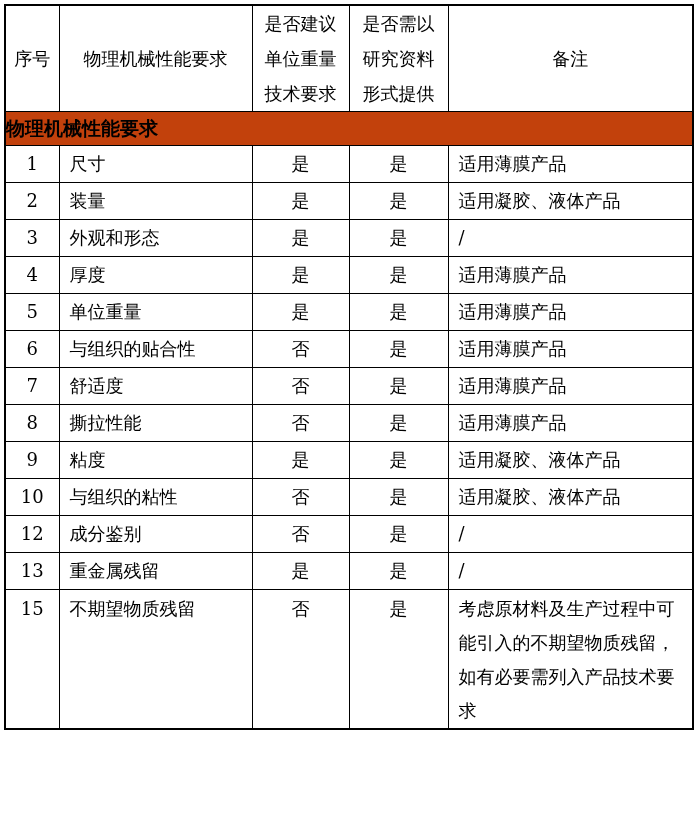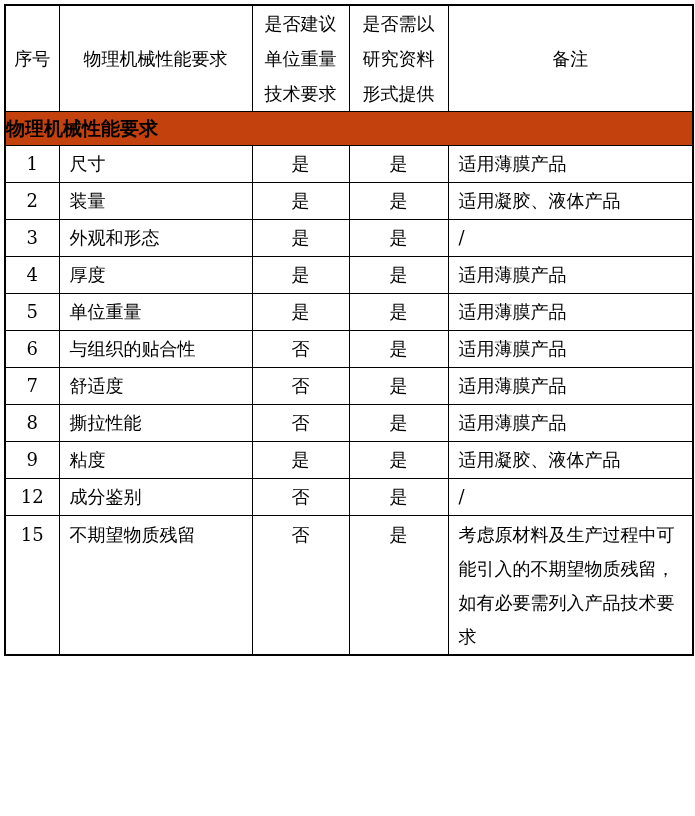--- a/index.html
+++ b/index.html
@@ -151,26 +151,40 @@
       <td class="c-flag">是</td>
       <td class="c-remark">适用薄膜产品</td>
     </tr>
     <tr class="data-row">
       <td class="c-no">9</td>
       <td class="c-item">粘度</td>
       <td class="c-flag">是</td>
       <td class="c-flag">是</td>
       <td class="c-remark">适用凝胶、液体产品</td>
     </tr>
+    <tr class="data-row">
+      <td class="c-no">10</td>
+      <td class="c-item">与组织的粘性</td>
+      <td class="c-flag">否</td>
+      <td class="c-flag">是</td>
+      <td class="c-remark">适用凝胶、液体产品</td>
+    </tr>
 
 
     <tr class="data-row">
       <td class="c-no">12</td>
       <td class="c-item">成分鉴别</td>
       <td class="c-flag">否</td>
+      <td class="c-flag">是</td>
+      <td class="c-remark">/</td>
+    </tr>
+    <tr class="data-row">
+      <td class="c-no">13</td>
+      <td class="c-item">重金属残留</td>
+      <td class="c-flag">是</td>
       <td class="c-flag">是</td>
       <td class="c-remark">/</td>
     </tr>
     <tr class="data-row tall">
       <td class="c-no">15</td>
       <td class="c-item">不期望物质残留</td>
       <td class="c-flag">否</td>
       <td class="c-flag">是</td>
       <td class="c-remark">考虑原材料及生产过程中可能引入的不期望物质残留，如有必要需列入产品技术要求</td>
     </tr>

